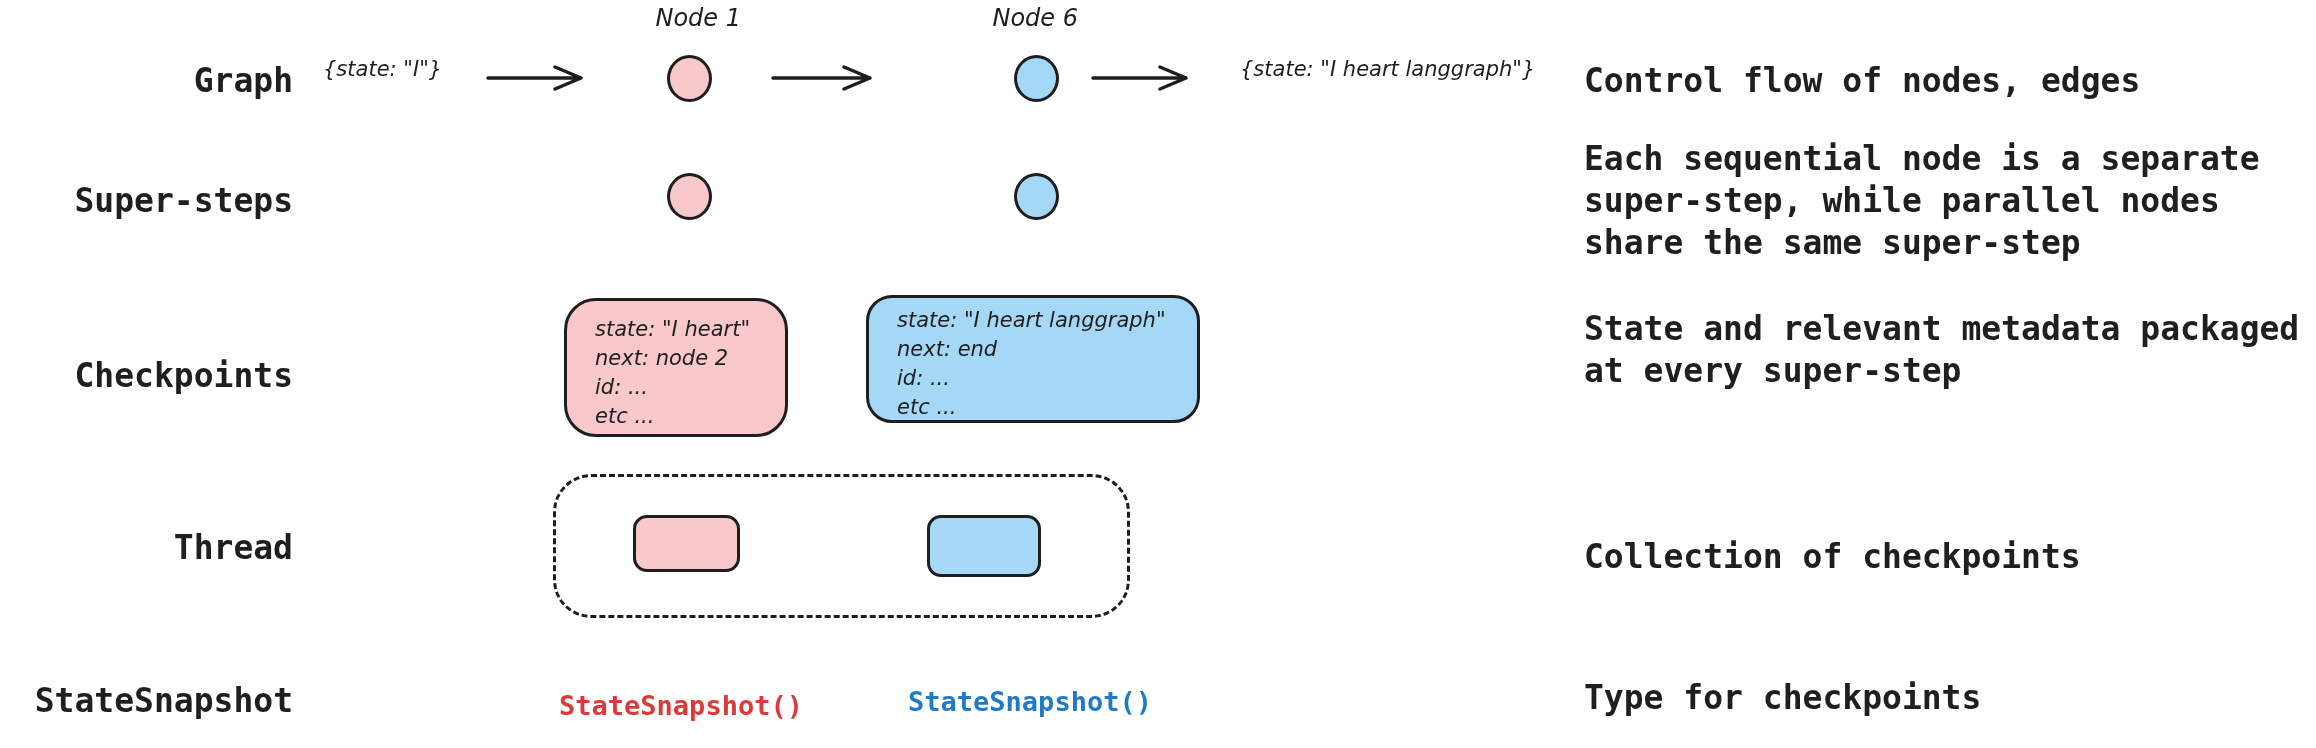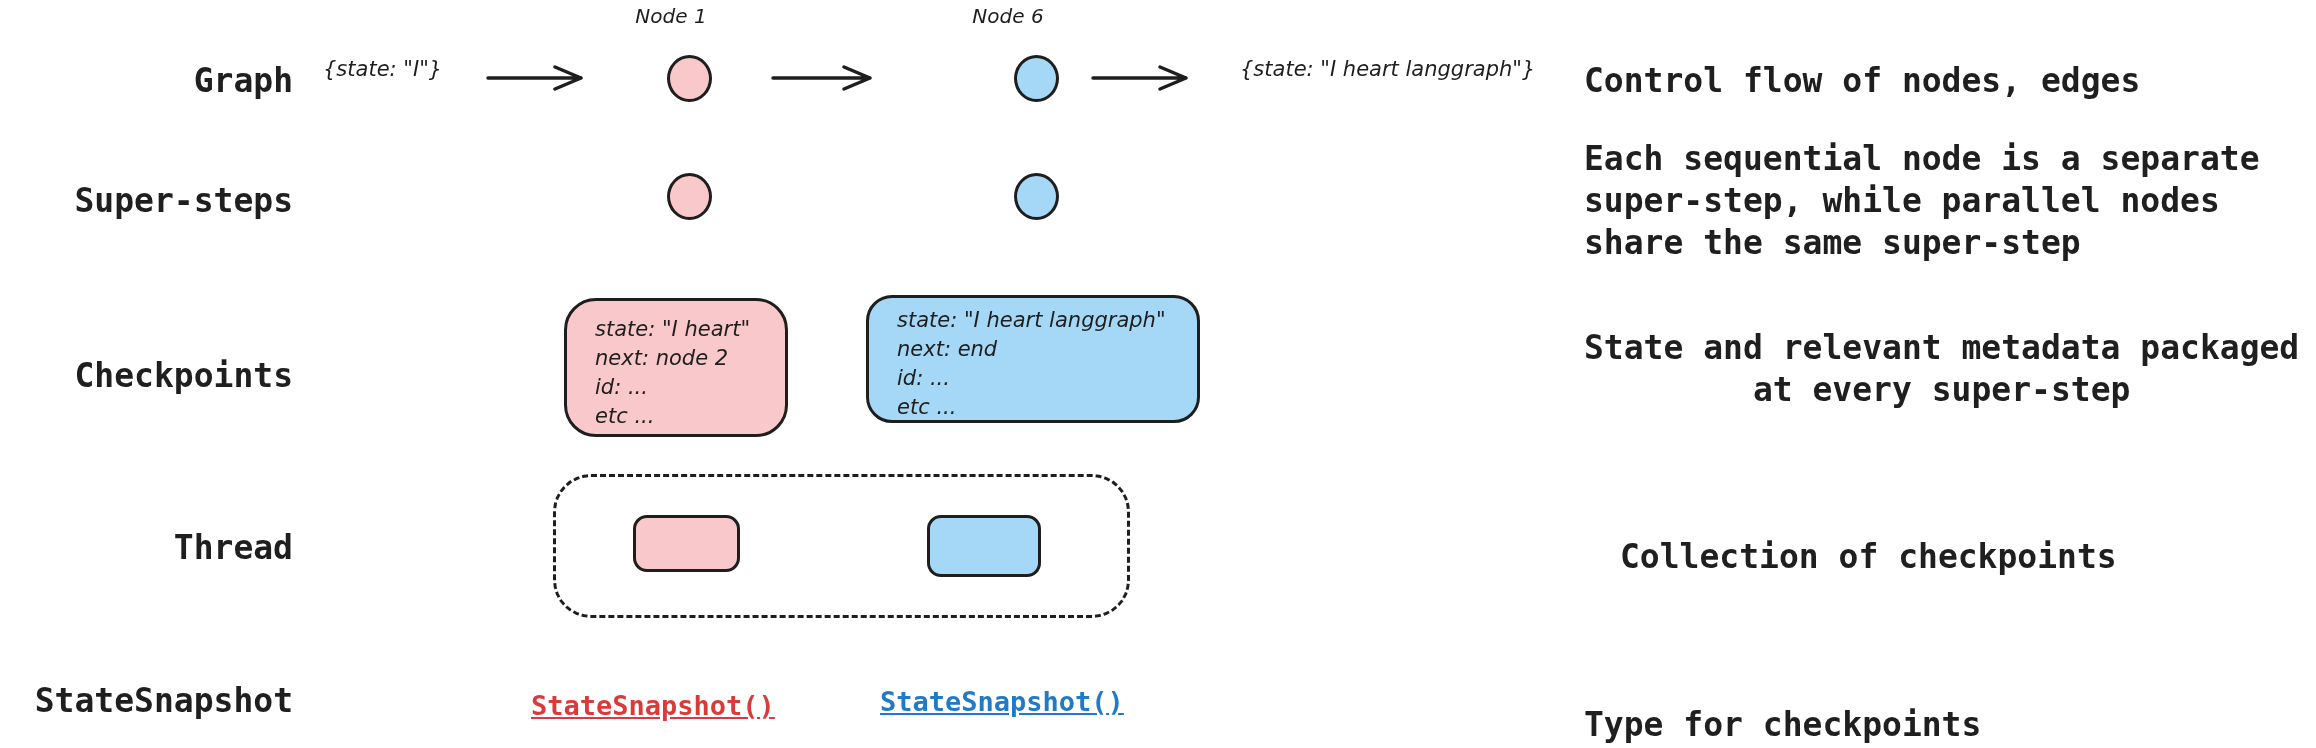--- a/index.html
+++ b/index.html
@@ -28,21 +28,21 @@
 
   
   .hand {
     font-family: "DejaVu Sans", "Liberation Sans", sans-serif;
     font-style: italic;
     font-weight: 500;
     color: #1e1e1e;
     white-space: pre-line;
   }
   .hand-sm { font-size: 21px; line-height: 26px; }
-  .node-title { font-size: 20px; text-align: center; width: 140px; }
+  .node-title { font-size: 24px; text-align: right; width: 140px; }
 
   
   .node-circle {
     width: 45px; height: 47px;
     border: 3.5px solid #1e1e1e;
     border-radius: 50%;
     box-sizing: border-box;
   }
   .fill-pink { background: #f8c8cb; }
   .fill-blue { background: #a5d8f6; }
@@ -65,22 +65,21 @@
     border-radius: 14px;
     box-sizing: border-box;
   }
 
   
   .code-call {
     font-family: "DejaVu Sans Mono", "Liberation Mono", monospace;
     font-weight: 700;
     font-size: 27px;
     width: 300px;
-    text-align: left;
-    text-decoration: underline;
+    text-align: center;
   }
   .code-red  { color: #db3a3a; }
   .code-blue { color: #1f7ac8; }
 
   svg.arrow { display: block; }
 </style>
 </head>
 <body>
 
 <div class="canvas">
@@ -88,24 +87,24 @@
   <div class="abs mono row-label" style="left:-7px;  top:60px;">Graph</div>
   <div class="abs mono row-label" style="left:-7px;  top:180px;">Super-steps</div>
   <div class="abs mono row-label" style="left:-7px;  top:355px;">Checkpoints</div>
   <div class="abs mono row-label" style="left:-7px;  top:527px;">Thread</div>
   <div class="abs mono row-label" style="left:-7px;  top:680px;">StateSnapshot</div>
 
   <div class="abs mono desc" style="left:1584px; top:138px;">Each sequential node is a separate
 super-step, while parallel nodes
 share the same super-step</div>
   <div class="abs mono desc" style="left:1584px; top:60px;">Control flow of nodes, edges</div>
-  <div class="abs mono desc" style="left:1584px; top:327px;text-align:center;">State and relevant metadata packaged
+  <div class="abs mono desc" style="left:1584px; top:308px;">State and relevant metadata packaged
 at every super-step</div>
-  <div class="abs mono desc" style="left:1584px; top:536px;margin-left:36px;">Collection of checkpoints</div>
-  <div class="abs mono desc" style="left:1584px; top:704px;">Type for checkpoints</div>
+  <div class="abs mono desc" style="left:1584px; top:536px;">Collection of checkpoints</div>
+  <div class="abs mono desc" style="left:1584px; top:677px;">Type for checkpoints</div>
 
   <div class="abs hand hand-sm" style="left:323px; top:56px;">{state: "I"}</div>
 
   <svg class="abs arrow" style="left:485px; top:62px;" width="108" height="32" viewBox="0 0 108 32">
     <path d="M3 16 H92 M70 5 L96 16 M70 27 L96 16" fill="none" stroke="#1e1e1e" stroke-width="3.5" stroke-linecap="round"></path>
   </svg>
 
   <div class="abs hand node-title" style="left:601px; top:4px;">Node 1</div>
   <div class="abs node-circle fill-pink" style="left:667px; top:55px;"></div>
 

